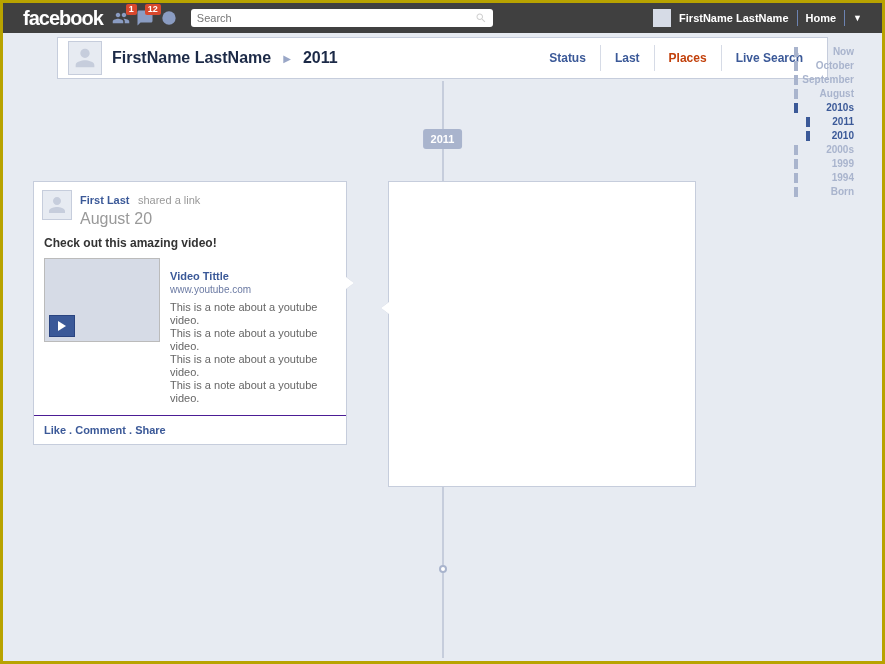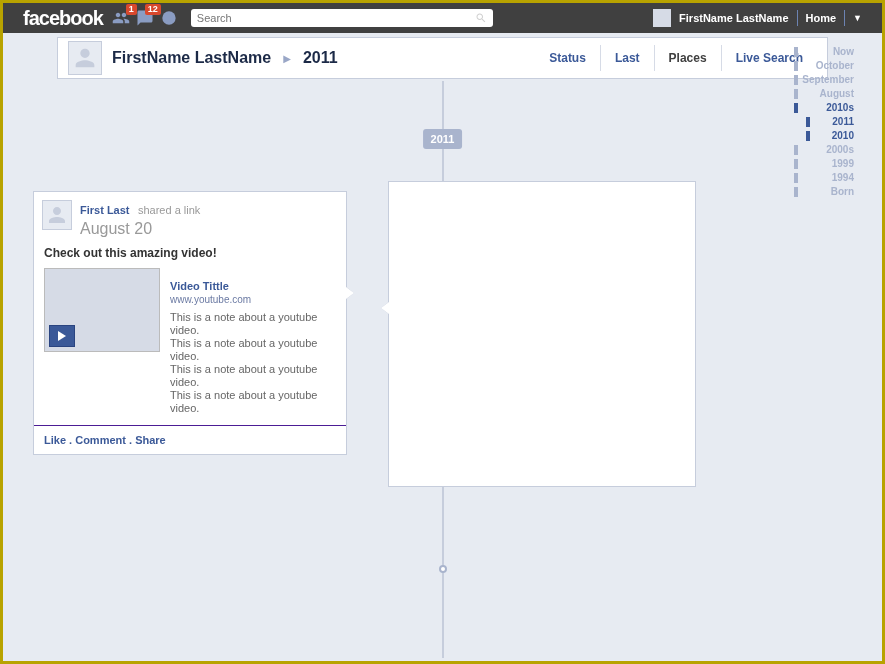--- a/index.html
+++ b/index.html
@@ -24,39 +24,39 @@
 
 .profile-header { margin: 4px 54px 0 54px; background: #fff; border: 1px solid #c6cddc; height: 42px; display: flex; align-items: center; padding: 0 10px; }
 .profile-avatar { width: 34px; height: 34px; background: #e7ebf2; border: 1px solid #c6cddc; display: flex; align-items: center; justify-content: center; margin-right: 10px; }
 .profile-avatar svg { fill: #c6cddc; }
 .profile-name { font-size: 16px; font-weight: bold; color: #1c2a47; }
 .profile-arrow { color: #9aa7c7; font-size: 10px; margin: 0 12px; }
 .profile-year { font-size: 16px; font-weight: bold; color: #1c2a47; }
 .tabs { margin-left: auto; display: flex; gap: 0; }
 .tab { font-size: 12px; font-weight: bold; color: #3b5998; padding: 0 14px; border-left: 1px solid #d6dbe6; height: 26px; display: flex; align-items: center; }
 .tab:first-child { border-left: none; }
-.tab.active { color: #404040; }
+.tab.active { color: #c2410c; }
 
 
 .timeline { position: absolute; top: 78px; bottom: 3px; left: 50%; width: 2px; background: #c6cddc; transform: translateX(-1px); }
 .year-marker { position: absolute; left: 50%; transform: translateX(-50%); top: 126px; background: #a9b4cd; color: #fff; font-size: 11px; font-weight: bold; padding: 4px 8px; border-radius: 3px; }
 .spine-dot { position: absolute; left: 50%; width: 8px; height: 8px; background: #fff; border: 2px solid #a9b4cd; border-radius: 50%; transform: translateX(-50%); }
 
 
 .date-nav { position: absolute; right: 28px; top: 42px; font-size: 10px; line-height: 14px; }
 .date-nav .item { display: flex; align-items: center; gap: 4px; justify-content: space-between; }
 .date-nav .tick { width: 4px; height: 10px; background: #a9b4cd; }
 .date-nav .label { color: #a9b4cd; font-weight: bold; }
 .date-nav .item.active .tick { background: #3b5998; }
 .date-nav .item.active .label { color: #3b5998; }
 .date-nav .sub { margin-left: 12px; }
 
 
 .post-card { position: absolute; background: #fff; border: 1px solid #c6cddc; }
-.post-card.left { left: 30px; top: 188px; width: 314px; }
+.post-card.left { left: 30px; top: 178px; width: 314px; }
 .post-card.right { left: 385px; top: 178px; width: 308px; height: 306px; }
 .post-card .pointer { position: absolute; width: 0; height: 0; border-top: 6px solid transparent; border-bottom: 6px solid transparent; }
 .post-card.left .pointer { right: -8px; top: 95px; border-left: 8px solid #fff; }
 .post-card.left .pointer::before { content: ""; position: absolute; right: 0; top: -7px; border-top: 7px solid transparent; border-bottom: 7px solid transparent; border-left: 9px solid #c6cddc; z-index: -1; }
 .post-card.right .pointer { left: -8px; top: 120px; border-right: 8px solid #fff; }
 .post-card.right .pointer::before { content: ""; position: absolute; left: 0; top: -7px; border-top: 7px solid transparent; border-bottom: 7px solid transparent; border-right: 9px solid #c6cddc; z-index: -1; }
 
 .post-header { display: flex; padding: 8px 8px 4px 8px; }
 .post-avatar { width: 30px; height: 30px; background: #e7ebf2; border: 1px solid #c6cddc; display: flex; align-items: center; justify-content: center; margin-right: 8px; }
 .post-avatar svg { fill: #c6cddc; }

